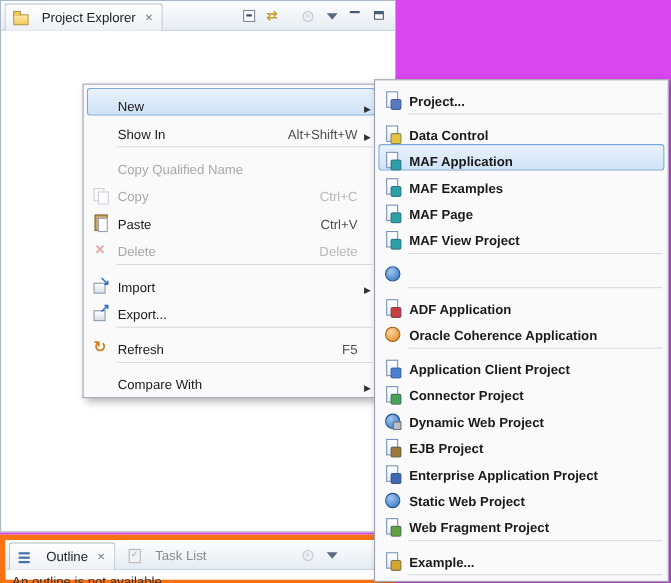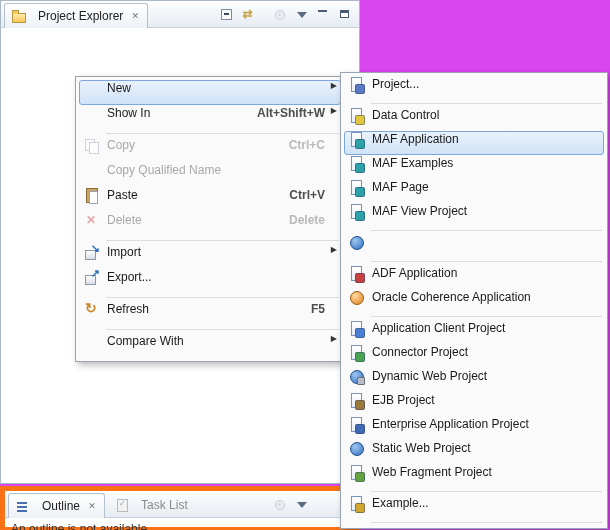--- a/index.html
+++ b/index.html
@@ -32,28 +32,28 @@
   .tb-view-menu-disabled::after{content:"";position:absolute;left:7px;top:7px;width:3px;height:3px;border-radius:50%;background:#d4d9e2;}
   .tb-view-menu::before{content:"";position:absolute;left:4px;top:6px;border-left:5px solid transparent;border-right:5px solid transparent;border-top:6px solid #5a6b80;}
   .tb-minimize::before{content:"";position:absolute;left:3px;top:4px;width:9px;height:2px;background:#4a5a70;}
   .tb-maximize::before{content:"";position:absolute;left:3px;top:4px;width:9px;height:8px;border:1px solid #4a5a70;border-top:3px solid #4a5a70;background:#fff;box-sizing:border-box;}
 
   
   .menu{position:absolute;background:#fafafa;border:1px solid #9aa4b0;box-shadow:3px 3px 7px rgba(0,0,0,0.28);z-index:10;padding:3px 2px;box-sizing:border-box;}
   .context-menu{left:75px;top:76px;width:270px;}
   .new-submenu{left:340px;top:72px;width:268px;height:457px;overflow:hidden;}
 
-  .menu-item{display:flex;align-items:flex-start;height:23px;margin:0 1px;padding:0 3px 0 4px;border:1px solid transparent;border-radius:3px;}
-  .new-submenu .menu-item{height:22px;}
+  .menu-item{display:flex;align-items:flex-end;height:23px;margin:0 1px;padding:0 3px 0 4px;border:1px solid transparent;border-radius:3px;}
+  .new-submenu .menu-item{height:22px;font-weight:bold;}
   .menu-item.highlighted{background:linear-gradient(var(--hl-bg-top,#e9f2fc),var(--hl-bg-bottom,#cfe3f7));border-color:var(--hl-border,#7da7d9);}
   .menu-item.disabled{color:#a8a8a8;}
   .menu-item.disabled .mi-shortcut{color:#b9b9b9;}
   .menu-item.disabled .mi-icon{opacity:0.45;}
   .mi-label{flex:1;white-space:nowrap;}
-  .mi-shortcut{color:#4d4d4d;margin-left:18px;white-space:nowrap;font-weight:bold;}
+  .mi-shortcut{color:#4d4d4d;margin-left:18px;white-space:nowrap;}
   .mi-arrow{width:12px;text-align:right;font-size:8px;color:#333;}
   .menu-sep{height:1px;background:#d9dce0;margin:3px 3px 3px 28px;}
 
   
   .mi-icon{width:16px;height:16px;margin-right:7px;position:relative;flex:0 0 16px;}
 
   
   .ic-project::before,.ic-data-control::before,.ic-maf-application::before,.ic-maf-examples::before,
   .ic-maf-page::before,.ic-maf-view-project::before,.ic-adf-application::before,
   .ic-application-client-project::before,.ic-connector-project::before,.ic-ejb-project::before,
@@ -159,29 +159,29 @@
         <span class="mi-arrow">▶</span>
       </div>
       <div class="menu-item">
         <span class="mi-icon ic-none"></span>
         <span class="mi-label">Show In</span>
         <span class="mi-shortcut">Alt+Shift+W</span>
         <span class="mi-arrow">▶</span>
       </div>
       <div class="menu-sep"></div>
       <div class="menu-item disabled">
+        <span class="mi-icon ic-none"></span>
+        <span class="mi-label">Copy Qualified Name</span>
+        <span class="mi-shortcut"></span>
+        <span class="mi-arrow"></span>
+      </div>
+      <div class="menu-item disabled">
         <span class="mi-icon ic-copy"></span>
         <span class="mi-label">Copy</span>
         <span class="mi-shortcut">Ctrl+C</span>
-        <span class="mi-arrow"></span>
-      </div>
-      <div class="menu-item disabled">
-        <span class="mi-icon ic-none"></span>
-        <span class="mi-label">Copy Qualified Name</span>
-        <span class="mi-shortcut"></span>
         <span class="mi-arrow"></span>
       </div>
       <div class="menu-item">
         <span class="mi-icon ic-paste"></span>
         <span class="mi-label">Paste</span>
         <span class="mi-shortcut">Ctrl+V</span>
         <span class="mi-arrow"></span>
       </div>
       <div class="menu-item disabled">
         <span class="mi-icon ic-delete"></span>

